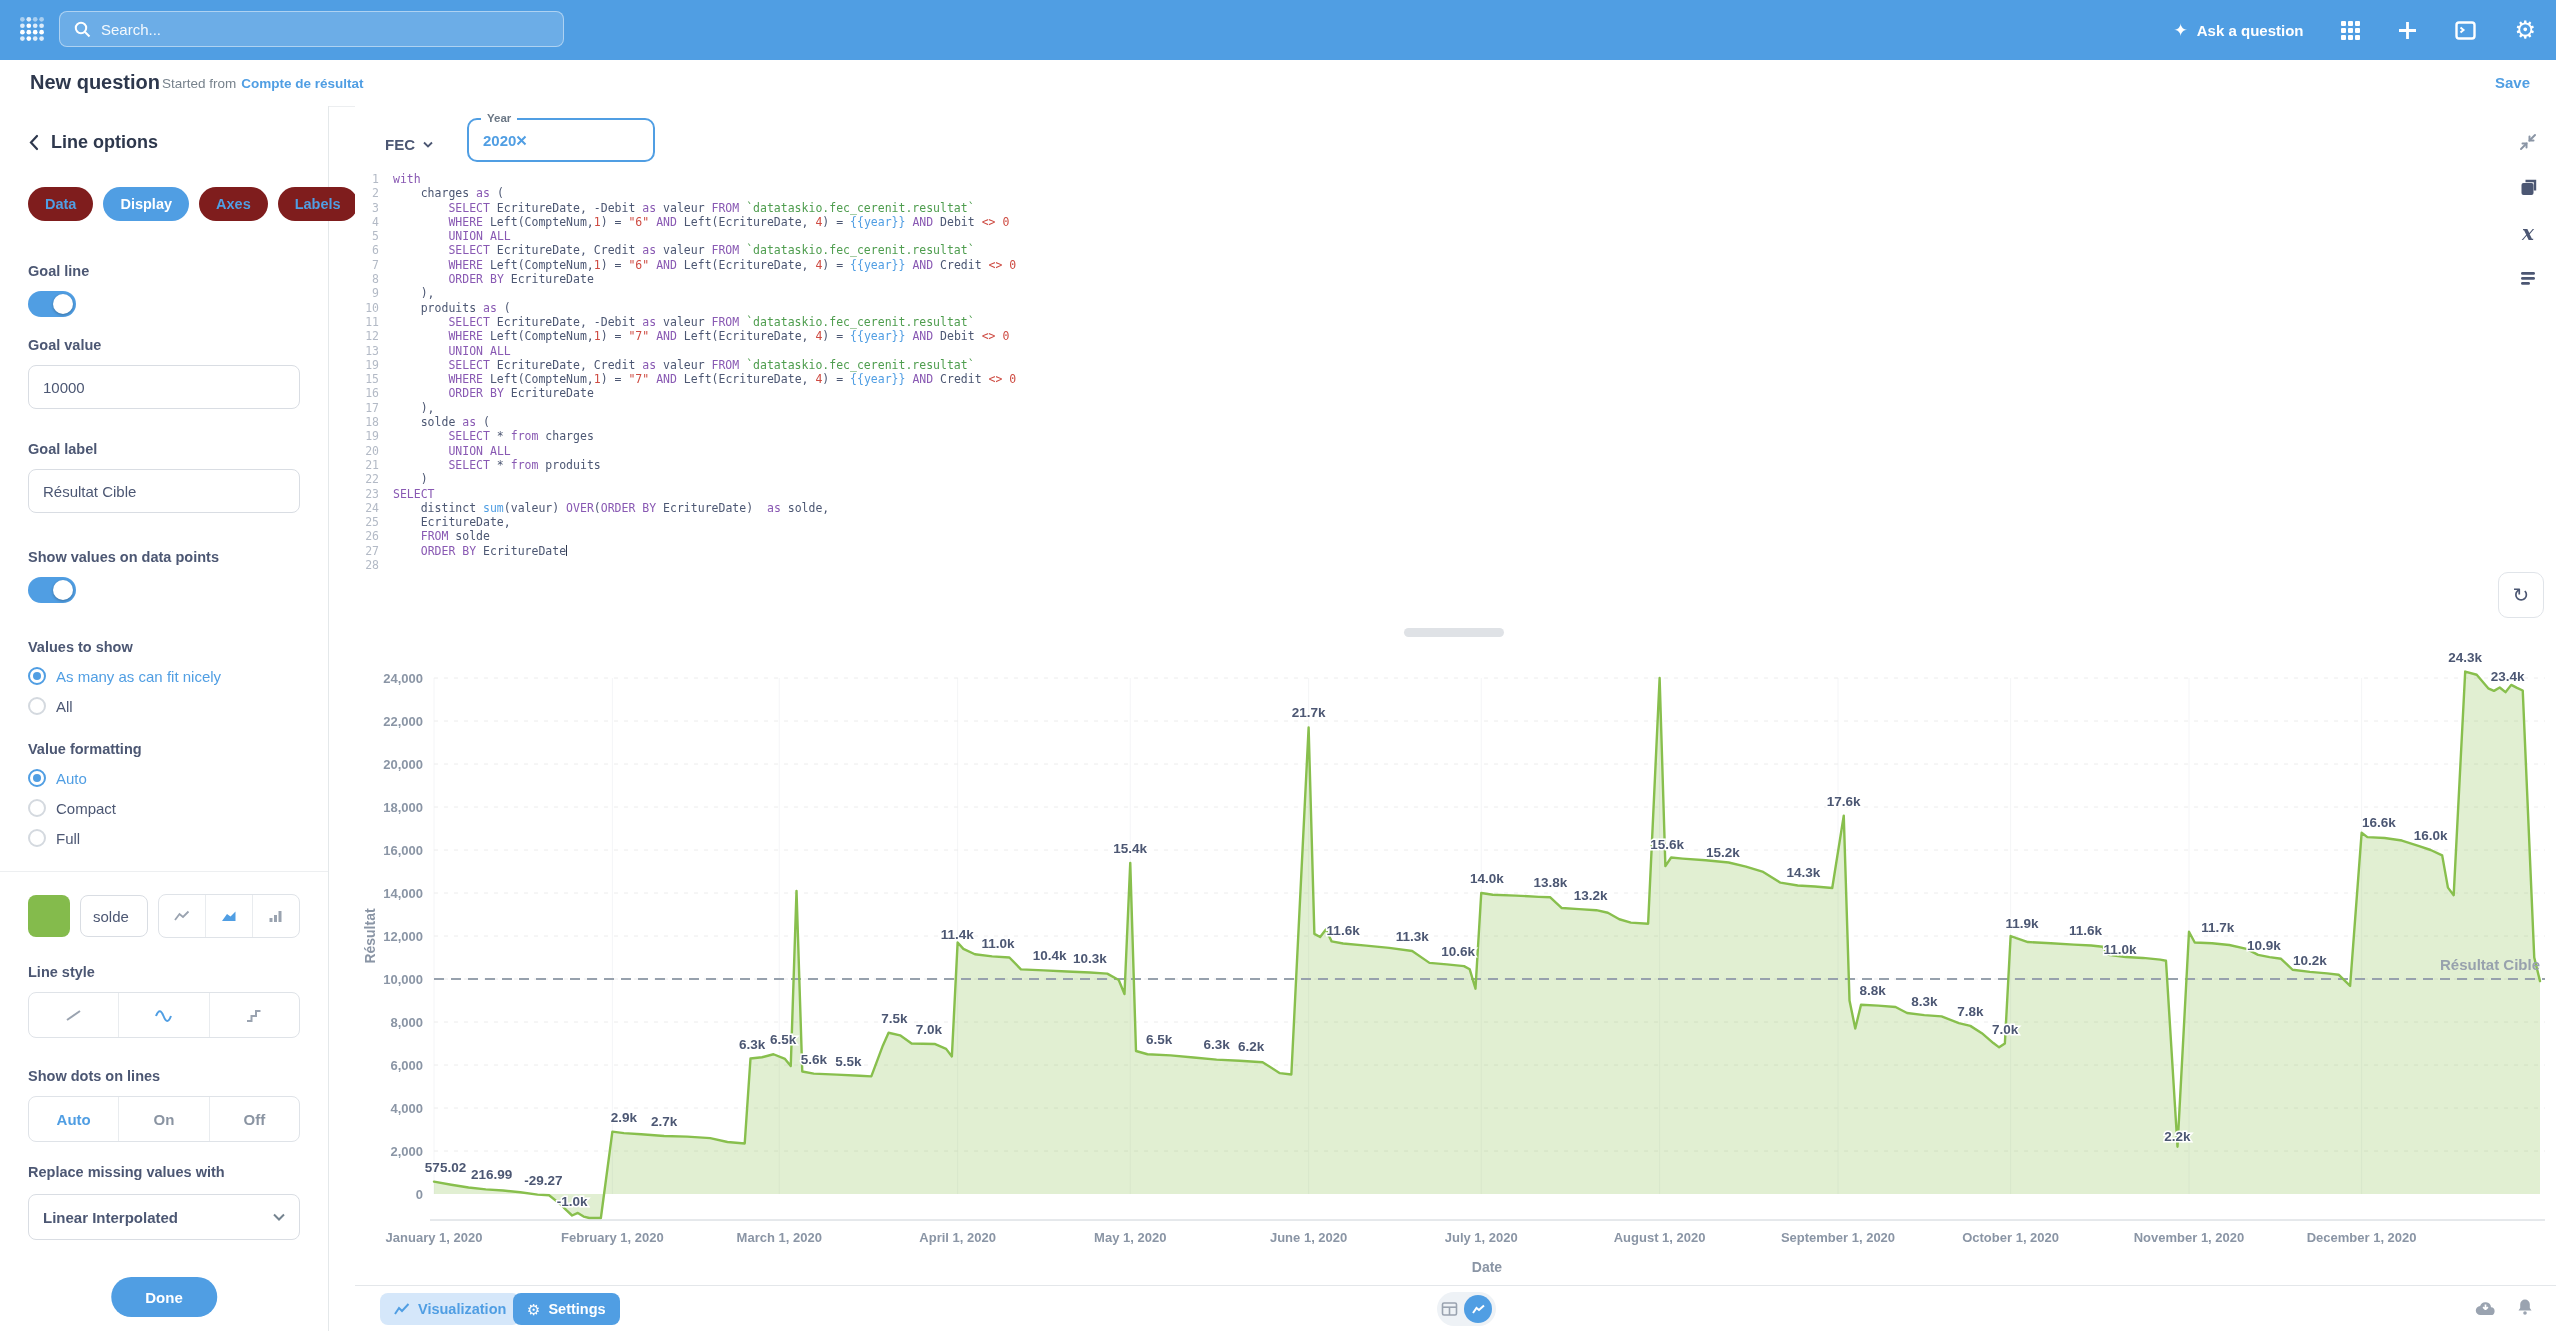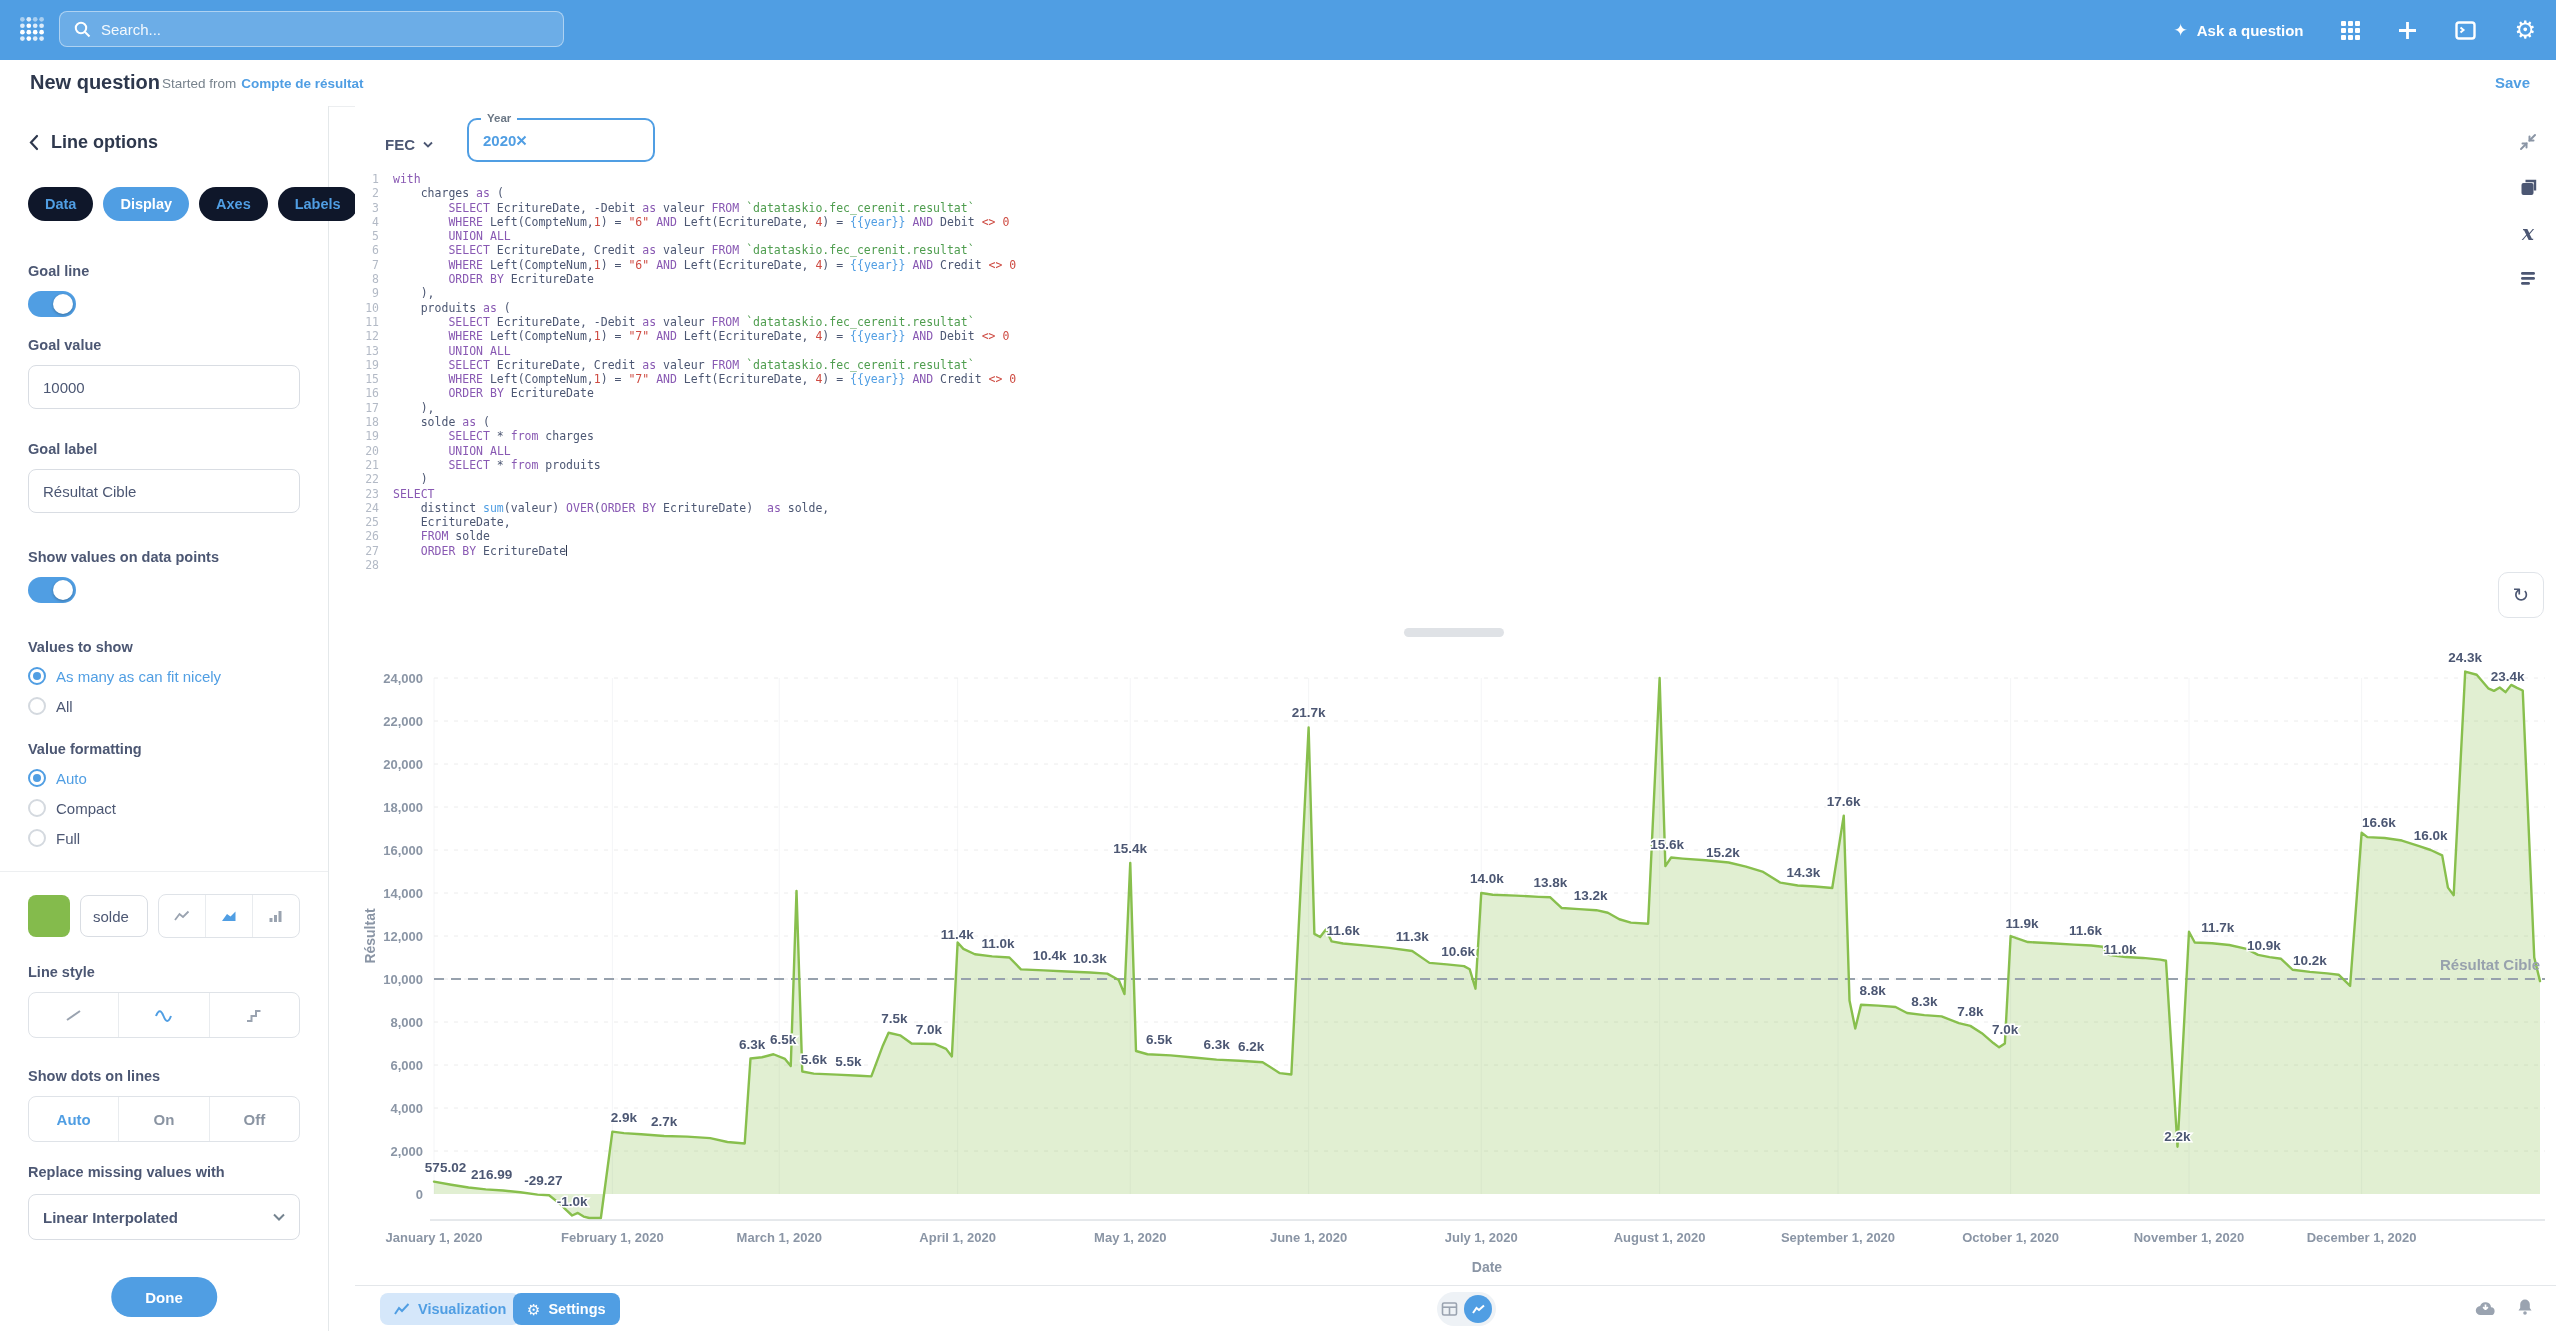--- a/index.html
+++ b/index.html
@@ -21,21 +21,21 @@
   .pagehead{position:absolute;left:0;top:60px;right:0;height:46px;background:#fff;border-bottom:1px solid #eceef0;}
   .pagehead .title{position:absolute;left:30px;top:11px;font-size:20px;font-weight:bold;color:#2E384D;}
   .pagehead .sub{position:absolute;left:162px;top:16px;font-size:13.5px;color:#77828c;}
   .pagehead .sub a{color:#509EE3;font-weight:bold;text-decoration:none;margin-left:5px;}
   .savelink{position:absolute;right:26px;top:14px;color:#509EE3;font-weight:bold;font-size:15px;}
   
   .sidebar{position:absolute;left:0;top:106px;width:329px;bottom:0;background:#fff;
            border-right:1px solid #e4e8ea;box-sizing:border-box;padding:26px 28px 0 28px;}
   .backrow{display:flex;align-items:center;gap:12px;font-size:18px;font-weight:bold;color:#2E384D;}
   .tabs{display:flex;gap:10px;margin-top:34px;}
-  .tab{height:34px;padding:0 17px;border-radius:17px;background:#0f172a;color:#509EE3;
+  .tab{height:34px;padding:0 17px;border-radius:17px;background:#7f1d1d;color:#509EE3;
        font-weight:bold;font-size:14.5px;display:flex;align-items:center;}
   .tab.active{background:#509EE3;color:#fff;}
   .side-label{font-size:14.5px;font-weight:bold;color:#4C5773;}
   .toggle{width:48px;height:26px;border-radius:13px;background:#509EE3;position:relative;margin-top:12px;}
   .toggle::after{content:"";position:absolute;right:3px;top:3px;width:20px;height:20px;border-radius:50%;
                  background:#fff;box-shadow:0 1px 3px rgba(0,0,0,.3);}
   .tinput{width:100%;height:44px;border:1px solid #d9dde3;border-radius:8px;font-size:15px;color:#4C5773;
           padding:0 14px;box-sizing:border-box;margin-top:12px;background:#fff;
           font-family:"Liberation Sans",sans-serif;}
   .radio-row{display:flex;align-items:center;gap:10px;margin-top:12px;font-size:15px;color:#4C5773;}

